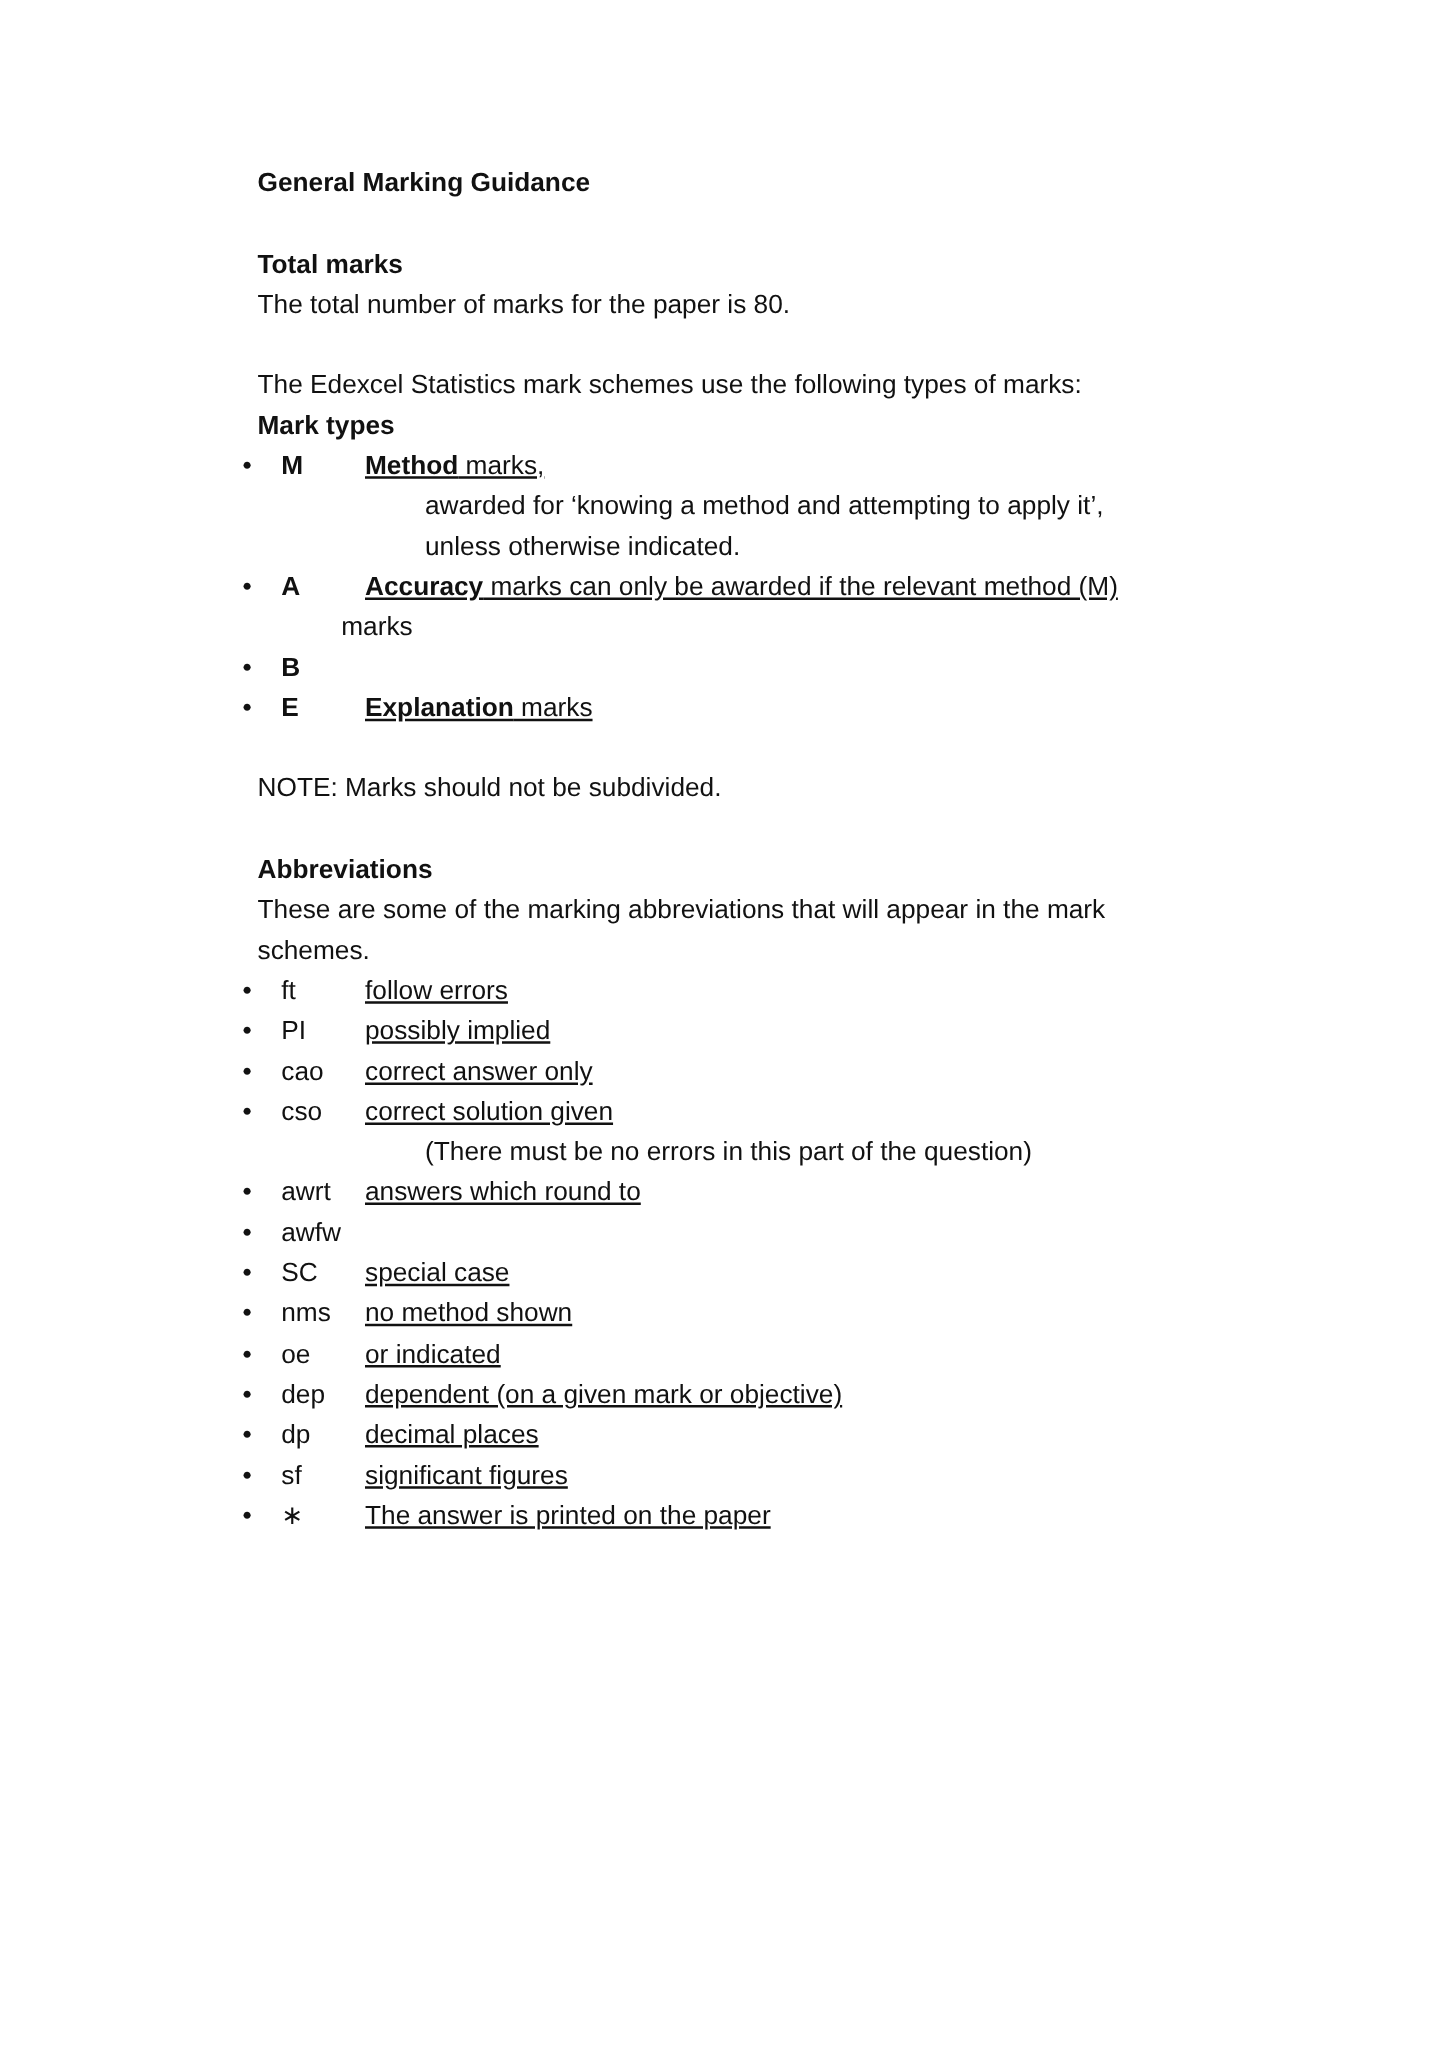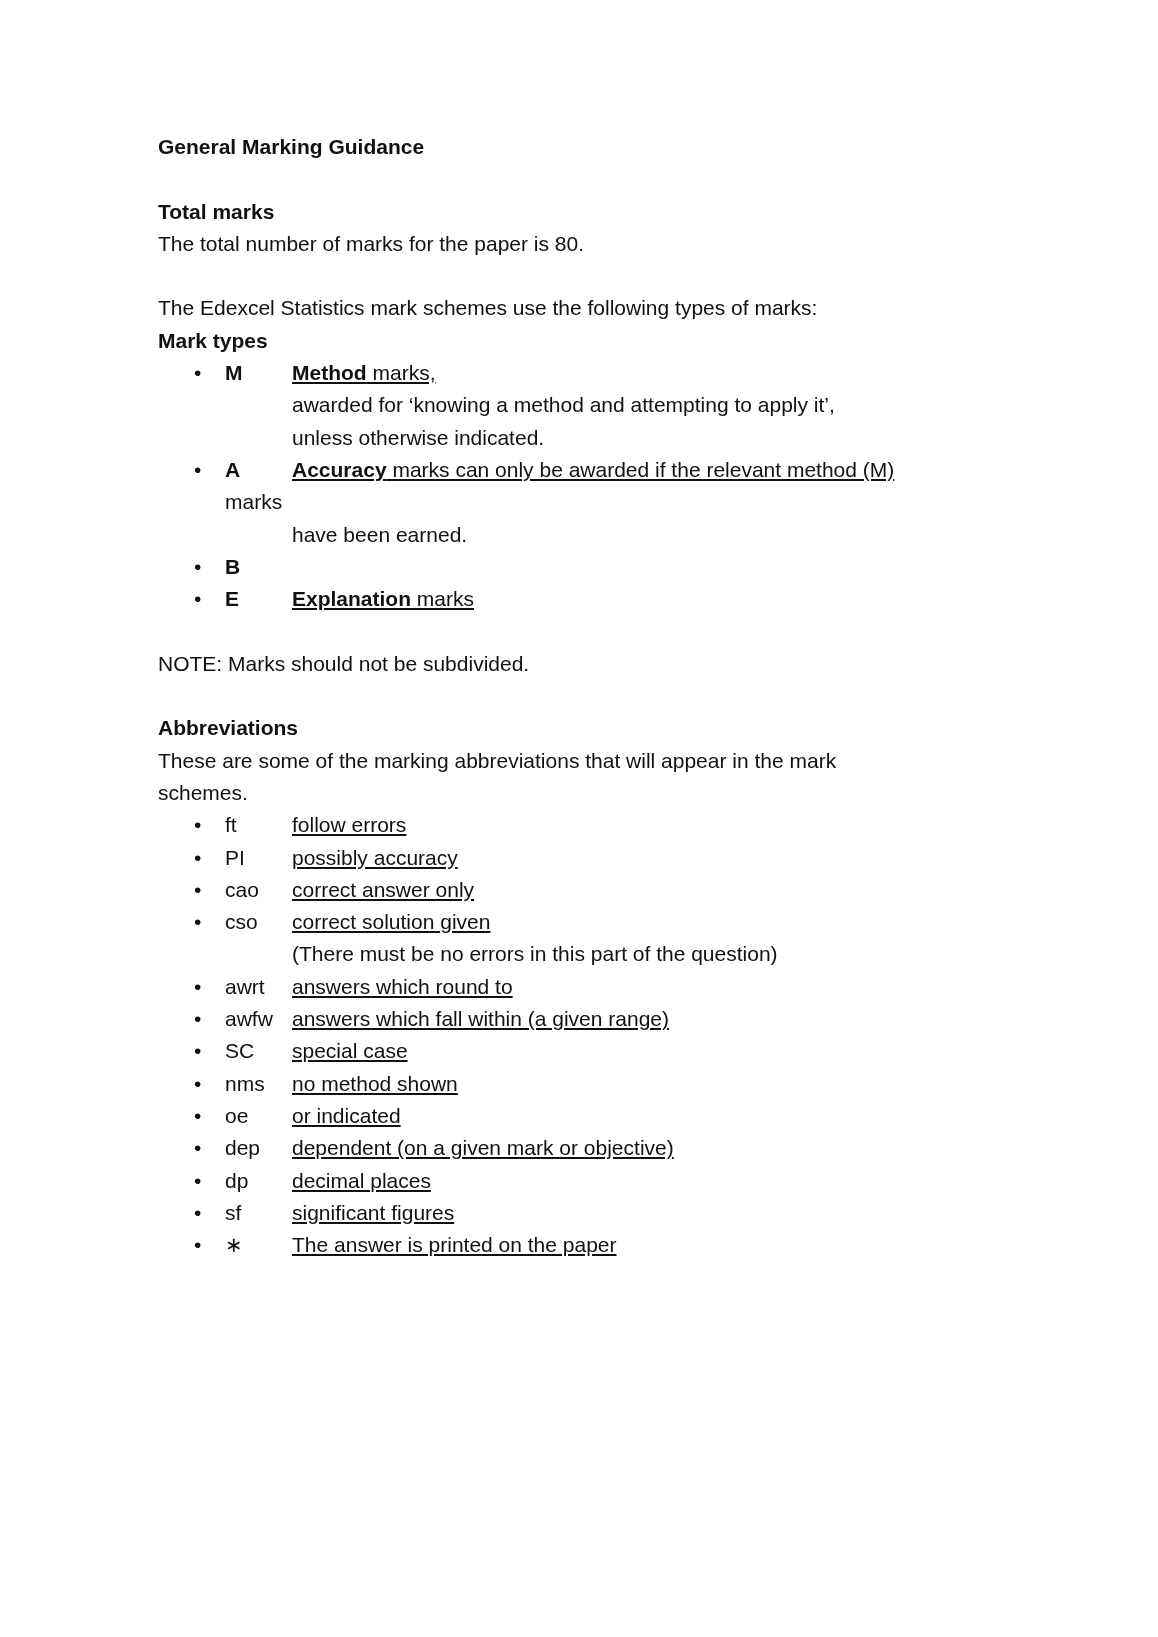--- a/index.html
+++ b/index.html
@@ -1,18 +1,18 @@
 <!DOCTYPE html>
 <html><head>
 <meta charset="utf-8">
 <style>
   html,body{margin:0;padding:0;background:#fff;}
   body{width:1158px;height:1637px;position:relative;font-family:"Liberation Sans","DejaVu Sans",sans-serif;color:#111;font-size:21px;}
   .page{position:absolute;left:158px;top:131px;width:900px;}
-  .line{height:32.3px;line-height:32.3px;white-space:nowrap;}
+  .line{height:32.3px;line-height:32.3px;white-space:nowrap;margin-left:48px;}
   .h{font-weight:bold;}
   .gap{height:32.3px;}
   .li{position:relative;height:32.3px;line-height:32.3px;white-space:nowrap;}
   .bullet{position:absolute;left:36px;}
   .abbr{position:absolute;left:67px;}
   .desc{position:absolute;left:134px;text-decoration:underline;}
   .cont{padding-left:134px;}
   .cont2{padding-left:67px;}
   b{font-weight:bold;}
 </style>
@@ -34,21 +34,20 @@
         <span class="desc"><b>Method</b><span> marks,</span></span>
       </div>
       <div class="line cont">awarded for ‘knowing a method and attempting to apply it’,</div>
       <div class="line cont">unless otherwise indicated.</div>
       <div class="li">
         <span class="bullet">•</span>
         <span class="abbr" style="font-weight: bold;">A</span>
         <span class="desc"><b>Accuracy</b><span> marks can only be awarded if the relevant method (M)</span></span>
       </div>
       <div class="line cont2">marks</div>
-      <div class="line cont">have been earned.</div>
       <div class="li">
         <span class="bullet">•</span>
         <span class="abbr" style="font-weight: bold;">B</span>
       </div>
       <div class="li">
         <span class="bullet">•</span>
         <span class="abbr" style="font-weight: bold;">E</span>
         <span class="desc"><b>Explanation</b><span> marks</span></span>
       </div>
     </div>
@@ -60,42 +59,41 @@
   <div class="line">schemes.</div>
   <div id="abbr-list">
       <div class="li">
         <span class="bullet">•</span>
         <span class="abbr">ft</span>
         <span class="desc">follow errors</span>
       </div>
       <div class="li">
         <span class="bullet">•</span>
         <span class="abbr">PI</span>
-        <span class="desc">possibly accuracy</span>
+        <span class="desc">possibly implied</span>
       </div>
       <div class="li">
         <span class="bullet">•</span>
         <span class="abbr">cao</span>
         <span class="desc">correct answer only</span>
       </div>
       <div class="li">
         <span class="bullet">•</span>
         <span class="abbr">cso</span>
         <span class="desc">correct solution given</span>
       </div>
       <div class="line cont">(There must be no errors in this part of the question)</div>
       <div class="li">
         <span class="bullet">•</span>
         <span class="abbr">awrt</span>
         <span class="desc">answers which round to</span>
       </div>
       <div class="li">
         <span class="bullet">•</span>
         <span class="abbr">awfw</span>
-        <span class="desc">answers which fall within (a given range)</span>
       </div>
       <div class="li">
         <span class="bullet">•</span>
         <span class="abbr">SC</span>
         <span class="desc">special case</span>
       </div>
       <div class="li">
         <span class="bullet">•</span>
         <span class="abbr">nms</span>
         <span class="desc">no method shown</span>

